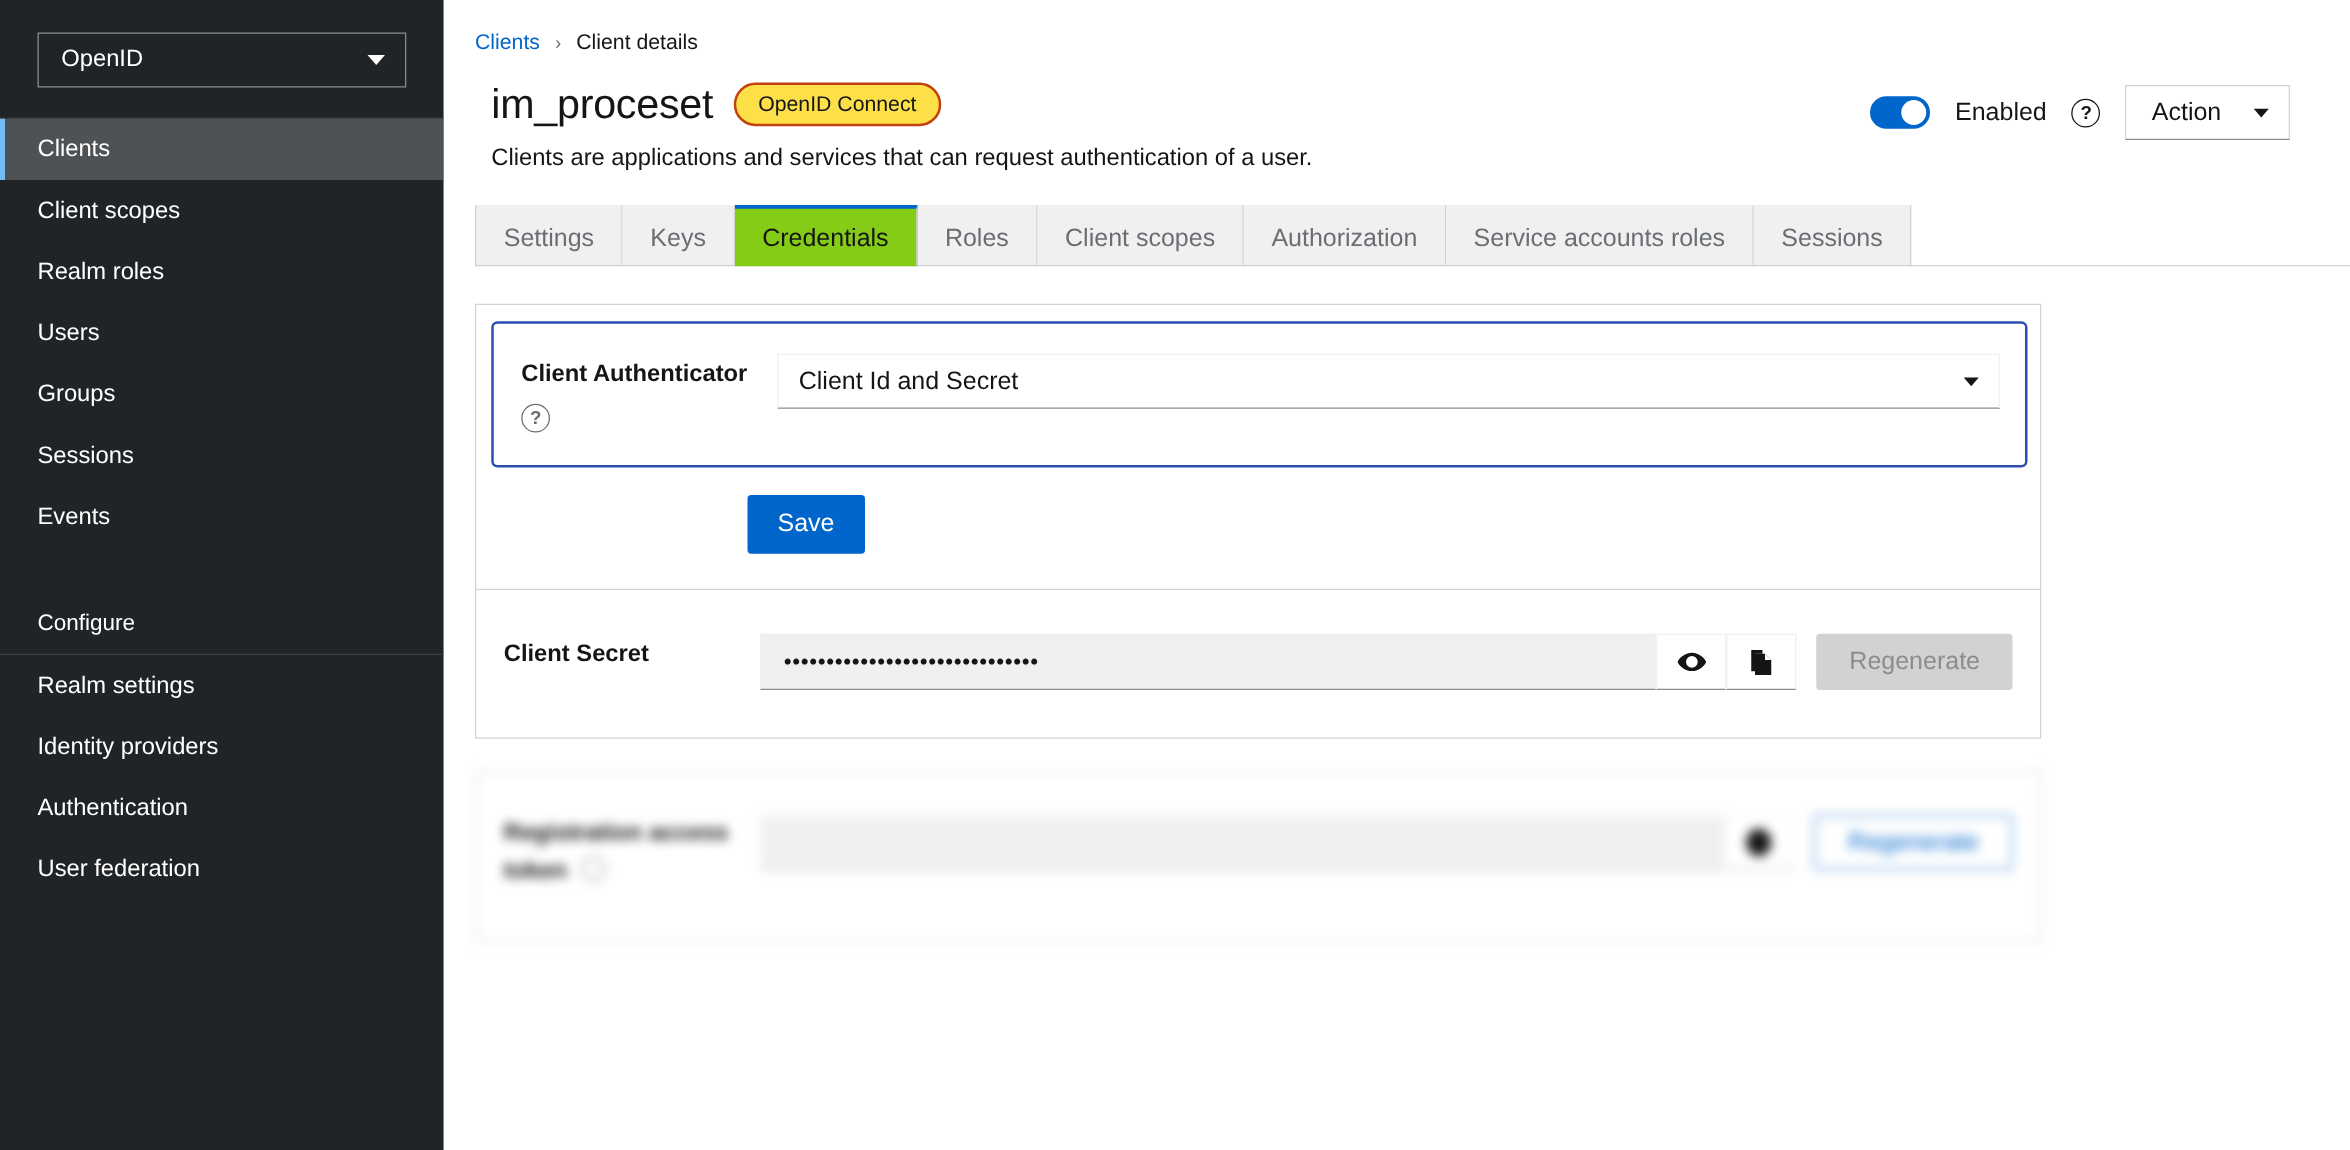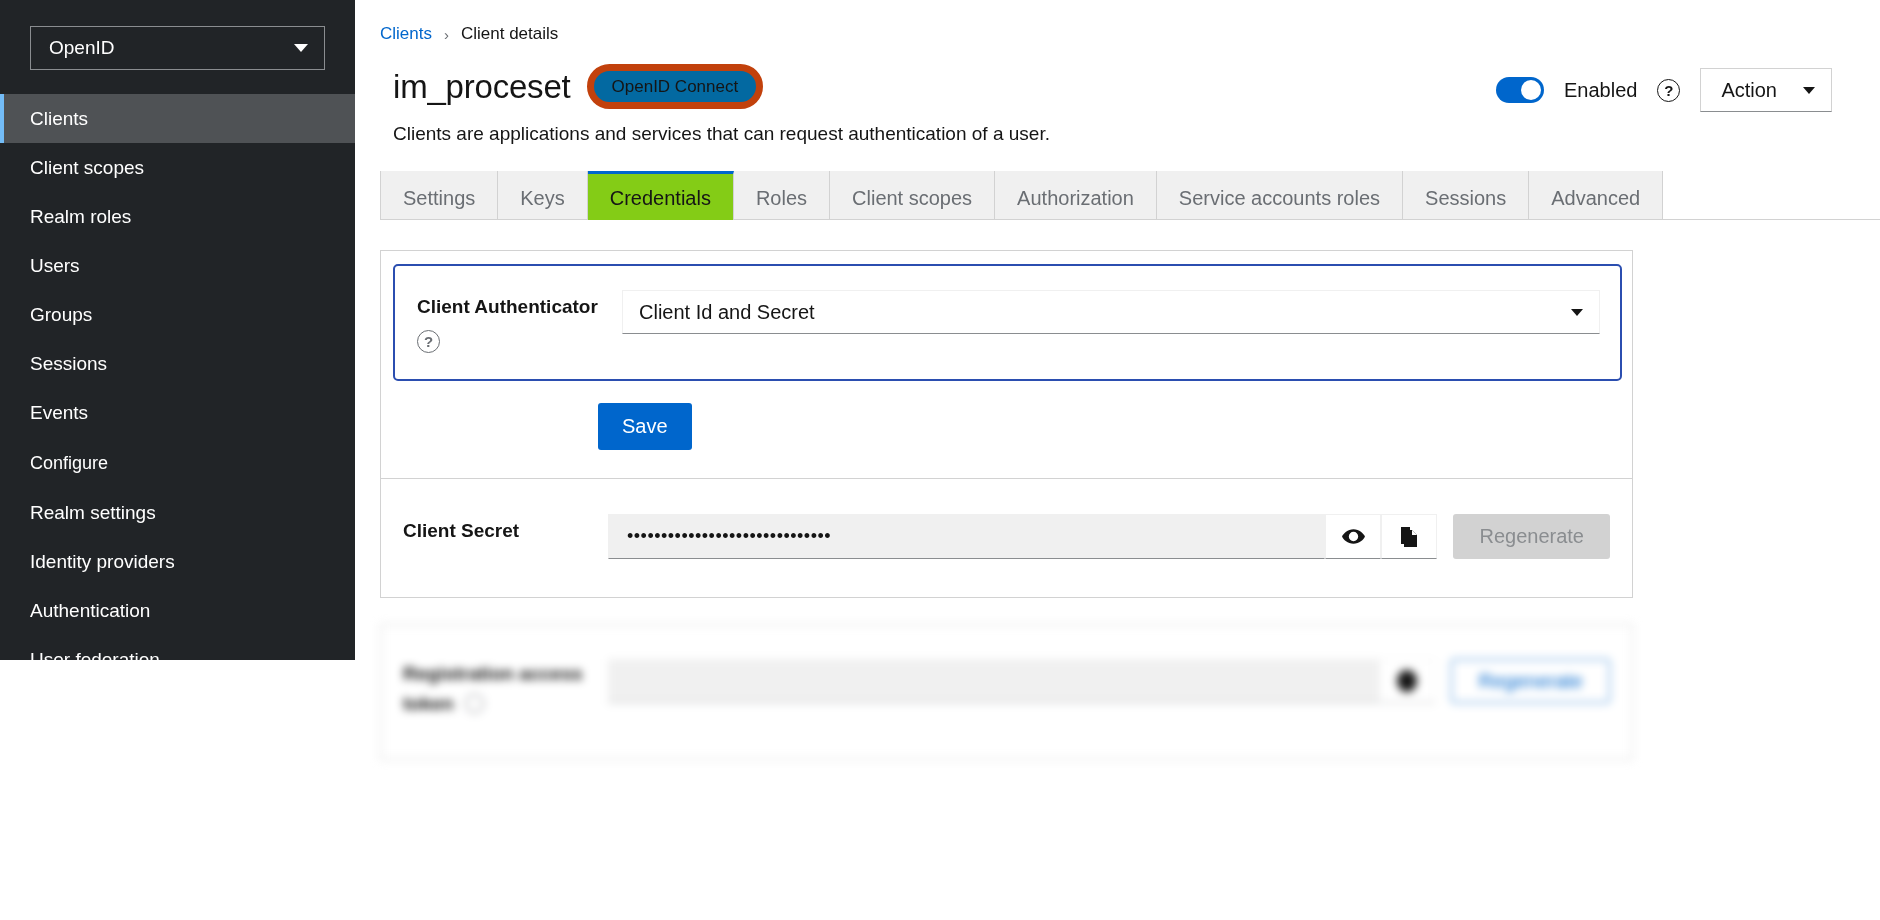--- a/index.html
+++ b/index.html
@@ -6,21 +6,21 @@
   html, body {
     width: 1880px; height: 920px;
     font-family: "Liberation Sans", sans-serif;
     background: #ffffff;
     overflow: hidden;
   }
   .app { display: flex; width: 1880px; height: 920px; }
 
   
   .sidebar {
-    width: 355px; min-width: 355px; height: 660px;
+    width: 355px; min-width: 355px; height: 920px;
     background: #212427;
     color: #ffffff;
     display: flex; flex-direction: column;
   }
   .realm-picker-wrap { padding: 26px 30px 24px 30px; }
   .realm-picker {
     height: 44px; border: 1px solid #8a8d90;
     background: #212427; color: #ffffff;
     display: flex; align-items: center; justify-content: space-between;
     padding: 0 16px 0 18px; font-size: 19px; cursor: pointer;
@@ -62,22 +62,22 @@
   .bc-current { color: #151515; }
 
   .title-row {
     display: flex; align-items: flex-start;
     padding: 20px 0 0 38px; position: relative;
   }
   .title-left { flex: 1; }
   .title-line { display: flex; align-items: center; gap: 16px; }
   .page-title { font-size: 33px; font-weight: 400; color: #151515; letter-spacing: -0.2px; }
   .pill {
-    border: 7px solid #c2410c; border-radius: 30px;
-    background: #0369a1; color: #151515;
+    border: 2px solid #c2410c; border-radius: 30px;
+    background: #fde047; color: #151515;
     font-size: 17px; padding: 7px 18px; line-height: 1;
   }
   .subtitle { font-size: 19px; color: #151515; padding-top: 14px; }
 
   .title-right {
     position: absolute; right: 48px; top: 24px;
     display: flex; align-items: center; gap: 20px;
   }
   .toggle {
     width: 48px; height: 26px; border-radius: 14px;
@@ -286,21 +286,20 @@
 
     <div class="tabs">
       <div class="tab"><span>Settings</span></div>
       <div class="tab"><span>Keys</span></div>
       <div class="tab active"><span>Credentials</span></div>
       <div class="tab"><span>Roles</span></div>
       <div class="tab"><span>Client scopes</span></div>
       <div class="tab"><span>Authorization</span></div>
       <div class="tab"><span>Service accounts roles</span></div>
       <div class="tab"><span>Sessions</span></div>
-      <div class="tab"><span>Advanced</span></div>
     </div>
 
     <div class="content">
 
       <div class="card">
 
         <div class="focus-box">
           <div class="form-label">
             <div>Client Authenticator</div>
             <span class="help-icon gray label-help">?</span>

